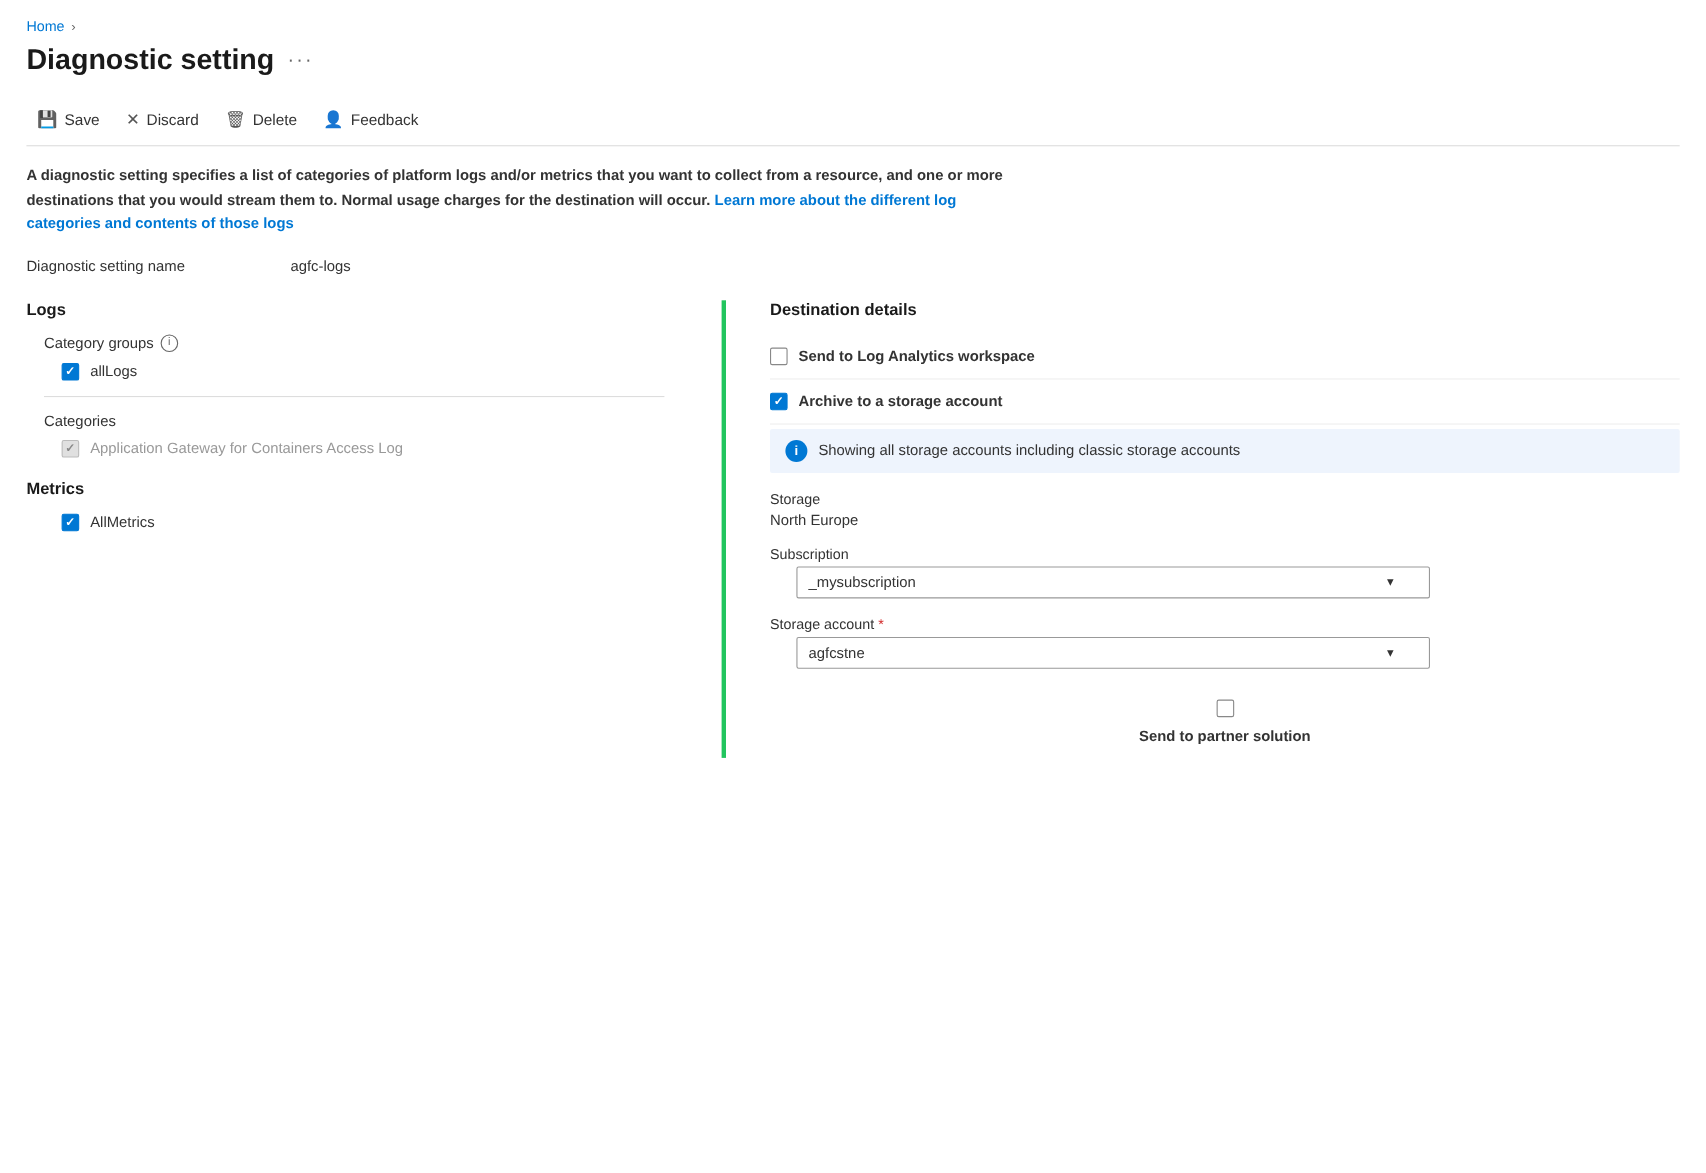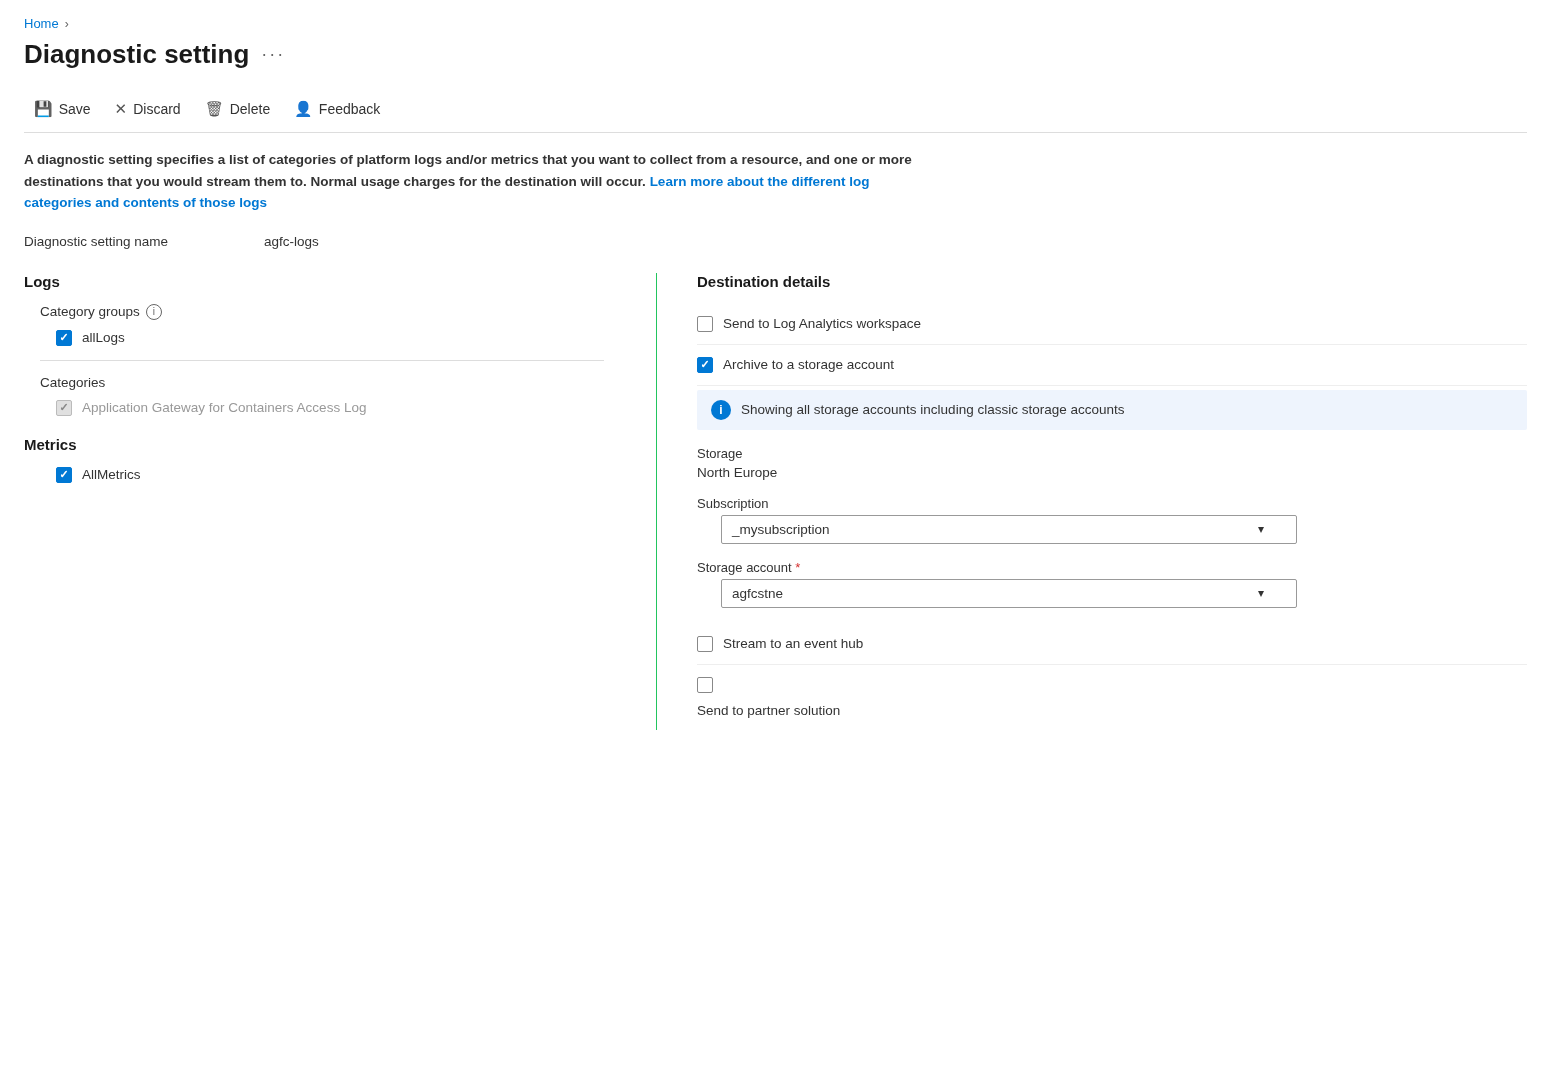--- a/index.html
+++ b/index.html
@@ -103,21 +103,21 @@
     .main-content {
       display: flex;
       gap: 12px;
     }
     .left-panel {
       flex: 0 0 620px;
       padding-right: 40px;
     }
     .right-panel {
       flex: 1;
-      border-left: 1px solid #22c55e;
+      border-left: 4px solid #22c55e;
       padding-left: 40px;
     }
     .section-title {
       font-size: 15px;
       font-weight: 700;
       color: #1a1a1a;
       margin-bottom: 14px;
     }
     .subsection-title {
       display: flex;
@@ -189,24 +189,25 @@
       font-weight: bold;
     }
     .divider {
       border: none;
       border-top: 1px solid #ddd;
       margin: 14px 0;
       margin-left: 16px;
     }
     .dest-row {
       display: flex;
-      align-items: flex-start;
+      align-items: center;
       gap: 10px;
       padding: 12px 0;
       border-bottom: 1px solid #eee;
+      font-weight: bold;
     }
     .dest-row:last-child {
       border-bottom: none;
       flex-direction: column;
     }
     .dest-label {
       font-size: 13.5px;
       color: #333;
     }
     .info-banner {
@@ -401,24 +402,20 @@
           <span class="required-star">*</span>
         </div>
         <div class="select-wrapper">
           <div class="fake-select">
             <span>agfcstne</span>
             <span class="select-chevron">▾</span>
           </div>
         </div>
       </div>
 
-      <div class="dest-row" style="margin-top:10px;">
-        <div class="custom-checkbox unchecked"></div>
-        <span class="dest-label">Stream to an event hub</span>
-      </div>
 
       <div class="dest-row">
         <div class="custom-checkbox unchecked"></div>
         <span class="dest-label">Send to partner solution</span>
       </div>
 
     </div>
 
   </div>
 

